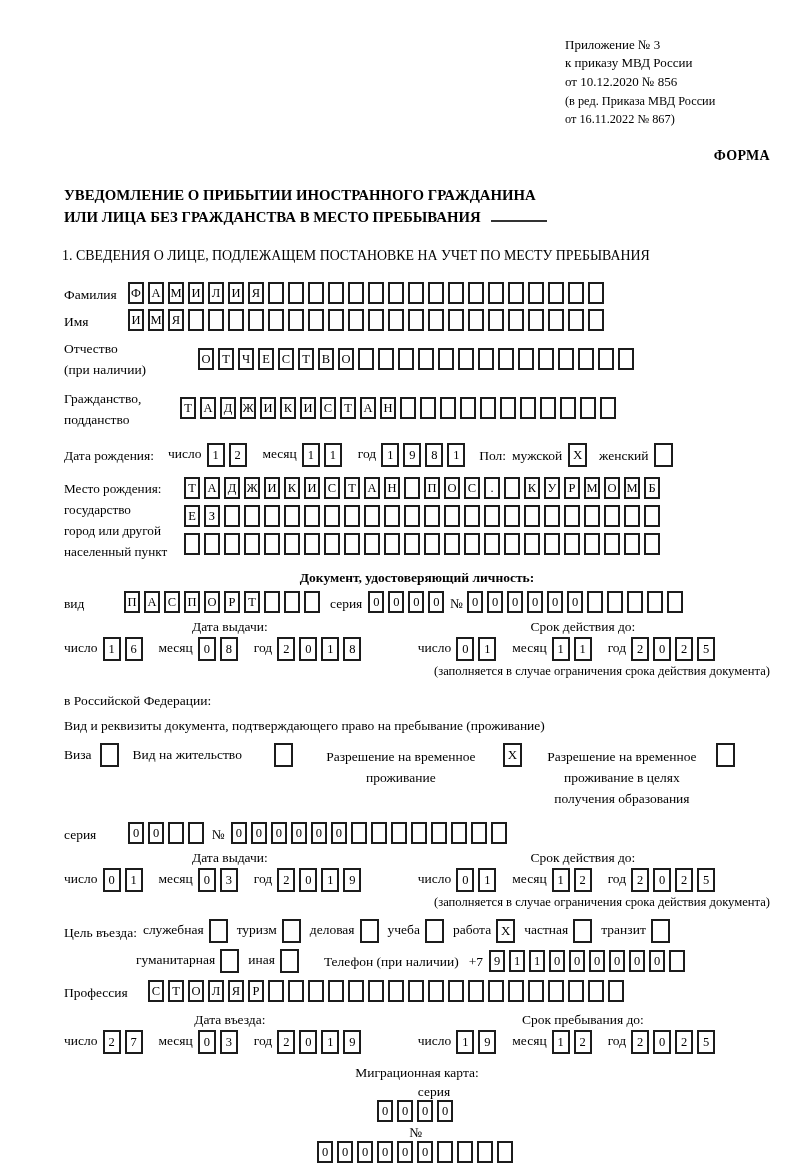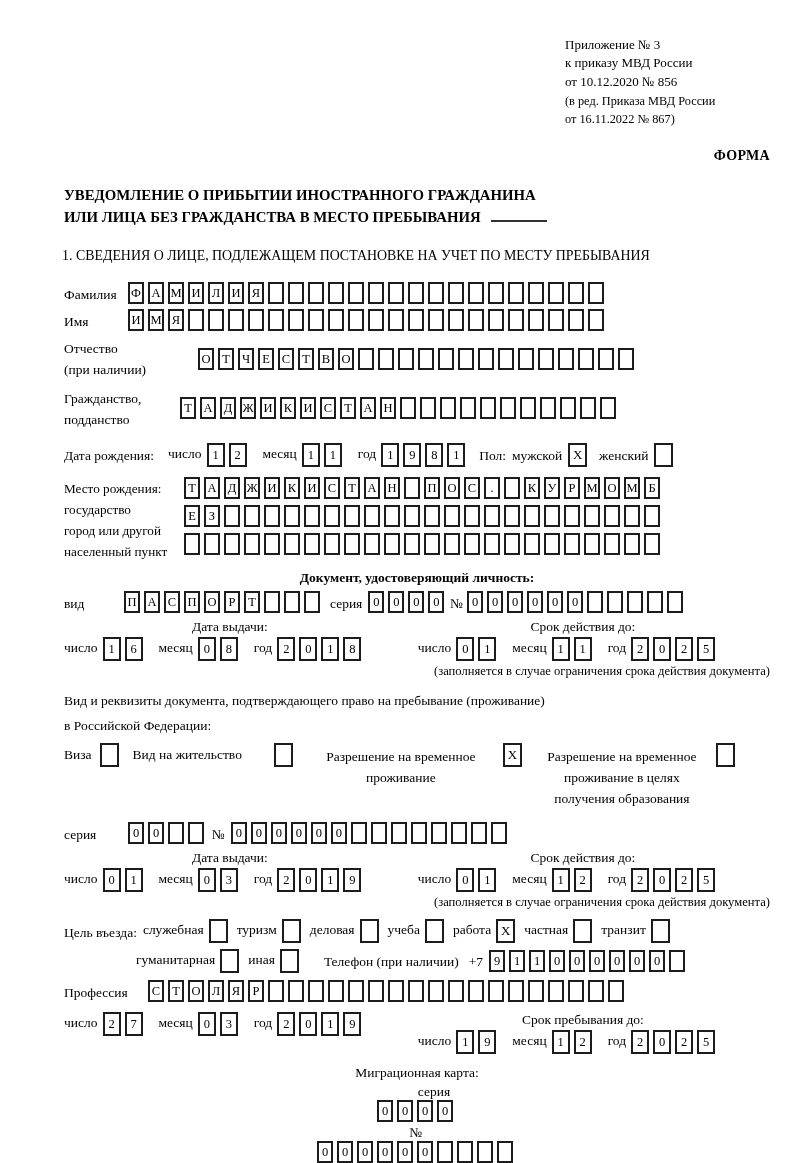--- a/index.html
+++ b/index.html
@@ -160,22 +160,22 @@
     <div class="dategroup"><span class="dglab">число</span><span class="cell">1</span><span class="cell">6</span><span class="dglab">месяц</span><span class="cell">0</span><span class="cell">8</span><span class="dglab">год</span><span class="cell">2</span><span class="cell">0</span><span class="cell">1</span><span class="cell">8</span></div>
   </div>
   <div class="dates-col rightcol">
     <div class="dates-heading">Срок действия до:</div>
     <div class="dategroup" style="padding-left:22px;"><span class="dglab">число</span><span class="cell">0</span><span class="cell">1</span><span class="dglab">месяц</span><span class="cell">1</span><span class="cell">1</span><span class="dglab">год</span><span class="cell">2</span><span class="cell">0</span><span class="cell">2</span><span class="cell">5</span></div>
   </div>
 </div>
 <div class="note">(заполняется в случае ограничения срока действия документа)</div>
 
 <div class="intro">
+  <div>в Российской Федерации:</div>
   <div>Вид и реквизиты документа, подтверждающего право на пребывание (проживание)</div>
-  <div>в Российской Федерации:</div>
 </div>
 <div class="res-opts">
   <div class="res-opt">
     <span class="optlab">Виза</span>
     <span class="cb"></span>
   </div>
   <div class="res-opt">
     <span class="optlab" style="margin-right:32px;">Вид на жительство</span>
     <span class="cb"></span>
   </div>
@@ -224,20 +224,21 @@
   <span class="cells"><span class="cell">9</span><span class="cell">1</span><span class="cell">1</span><span class="cell">0</span><span class="cell">0</span><span class="cell">0</span><span class="cell">0</span><span class="cell">0</span><span class="cell">0</span><span class="cell"></span></span>
 </div>
 
 <div class="frow" style="margin-top:7px;">
   <span class="flabel" style="width:84px;">Профессия</span>
   <span class="cells"><span class="cell">С</span><span class="cell">Т</span><span class="cell">О</span><span class="cell">Л</span><span class="cell">Я</span><span class="cell">Р</span><span class="cell"></span><span class="cell"></span><span class="cell"></span><span class="cell"></span><span class="cell"></span><span class="cell"></span><span class="cell"></span><span class="cell"></span><span class="cell"></span><span class="cell"></span><span class="cell"></span><span class="cell"></span><span class="cell"></span><span class="cell"></span><span class="cell"></span><span class="cell"></span><span class="cell"></span><span class="cell"></span></span>
 </div>
 
 <div class="dates-line" style="margin-top:10px;">
   <div class="dates-col">
+    <div class="dates-heading">Дата въезда:</div>
     <div class="dategroup"><span class="dglab">число</span><span class="cell">2</span><span class="cell">7</span><span class="dglab">месяц</span><span class="cell">0</span><span class="cell">3</span><span class="dglab">год</span><span class="cell">2</span><span class="cell">0</span><span class="cell">1</span><span class="cell">9</span></div>
   </div>
   <div class="dates-col rightcol">
     <div class="dates-heading">Срок пребывания до:</div>
     <div class="dategroup" style="padding-left:22px;"><span class="dglab">число</span><span class="cell">1</span><span class="cell">9</span><span class="dglab">месяц</span><span class="cell">1</span><span class="cell">2</span><span class="dglab">год</span><span class="cell">2</span><span class="cell">0</span><span class="cell">2</span><span class="cell">5</span></div>
   </div>
 </div>
 
 <div class="frow" style="margin-top:8px;flex-direction:column;">
   <span class="flabel">Миграционная карта:</span>

